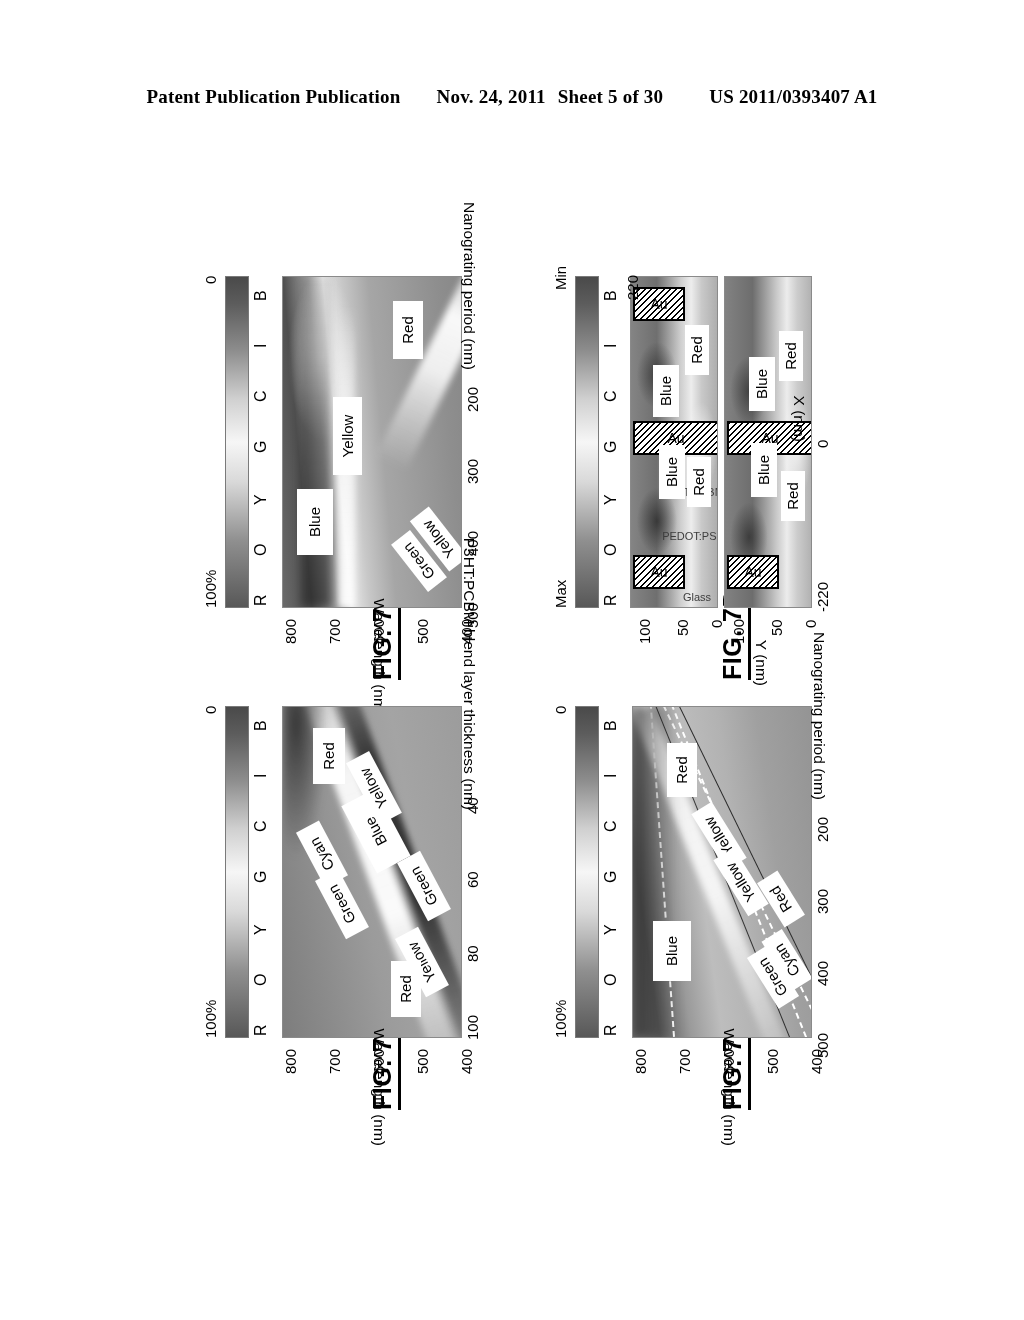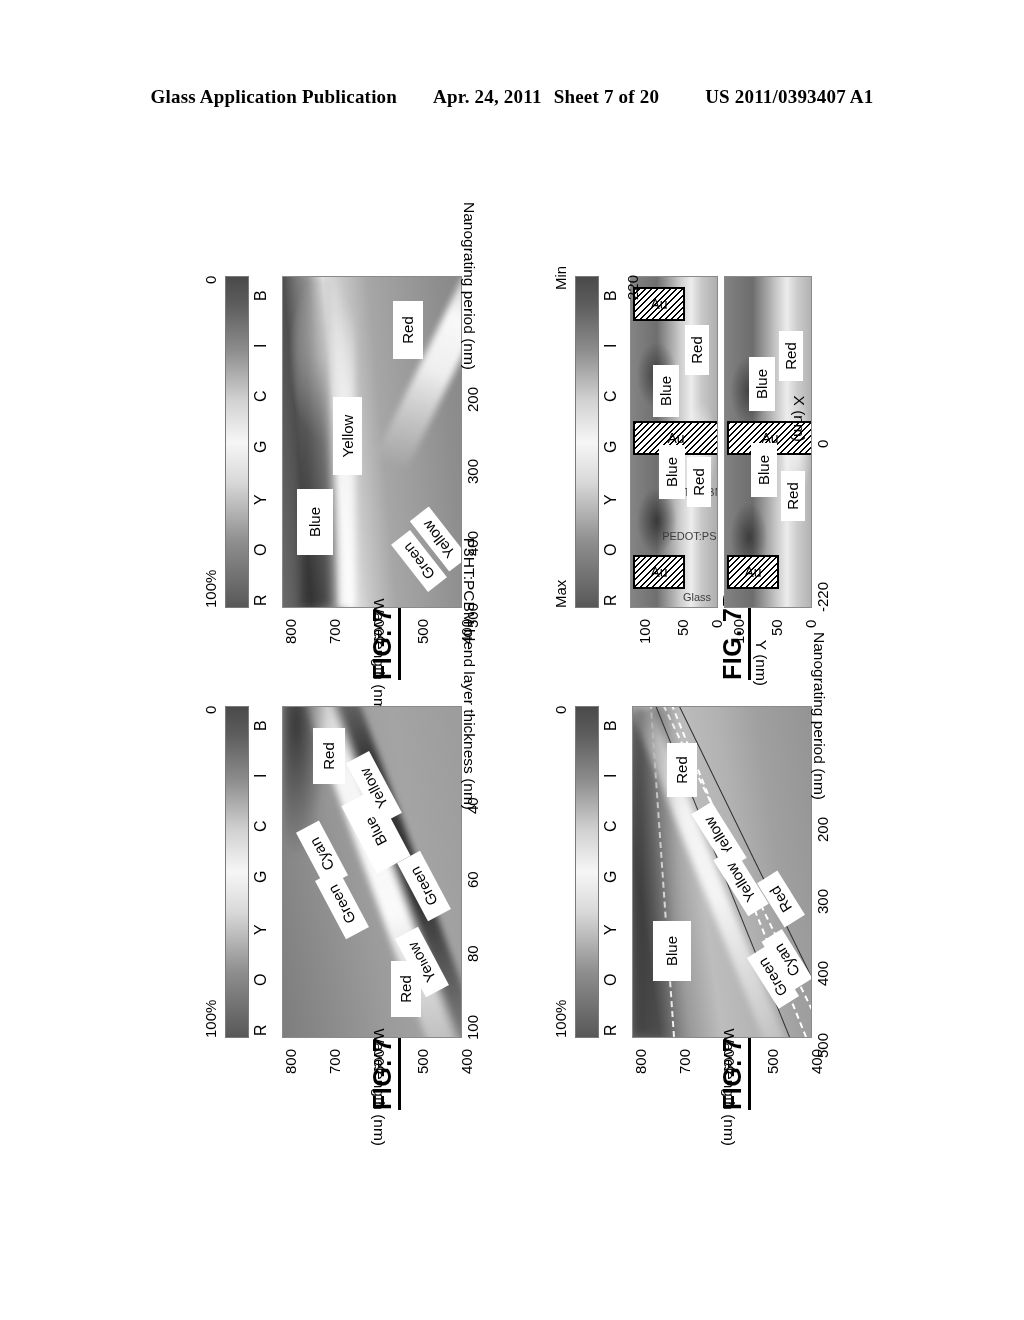--- a/index.html
+++ b/index.html
@@ -62,25 +62,25 @@
 
   .dashline{position:absolute;border-top:2.5px dashed #fff;
       transform-origin:0 0;}
   .solidline{position:absolute;border-top:1.5px solid #2a2a2a;
       transform-origin:0 0;}
 </style>
 </head>
 <body>
 
 <div class="pub-header">
-  <span class="seg">Glass Application Publication</span>
+  <span class="seg">Patent Publication Publication</span>
   <span class="gap1"></span>
-  <span class="seg">Apr. 24, 2011</span>
+  <span class="seg">Nov. 24, 2011</span>
   <span class="gap2"></span>
-  <span class="seg">Sheet 7 of 20</span>
+  <span class="seg">Sheet 5 of 30</span>
   <span class="gap3"></span>
   <span class="seg">US 2011/0393407 A1</span>
 </div>
 
 <div class="fig" style="left:190px;top:680px;transform:rotate(-90deg);width:420px;height:290px;">
   <div class="figinner" style="width:420px;height:290px;">
 
     <div class="figcap" style="left:0px;top:178px;">FIG. 7B</div>
 
     <div class="cbtick" style="left:72px;top:12px;">100%</div>

